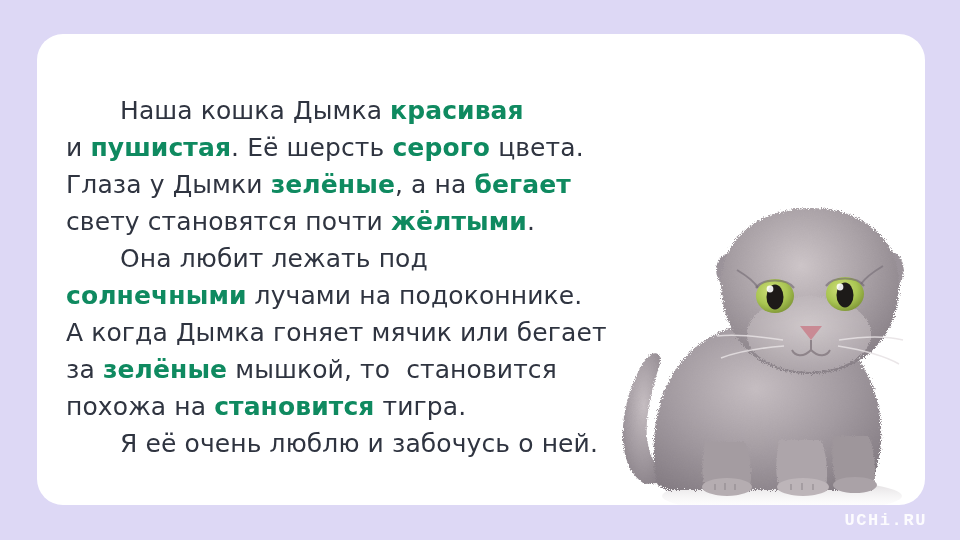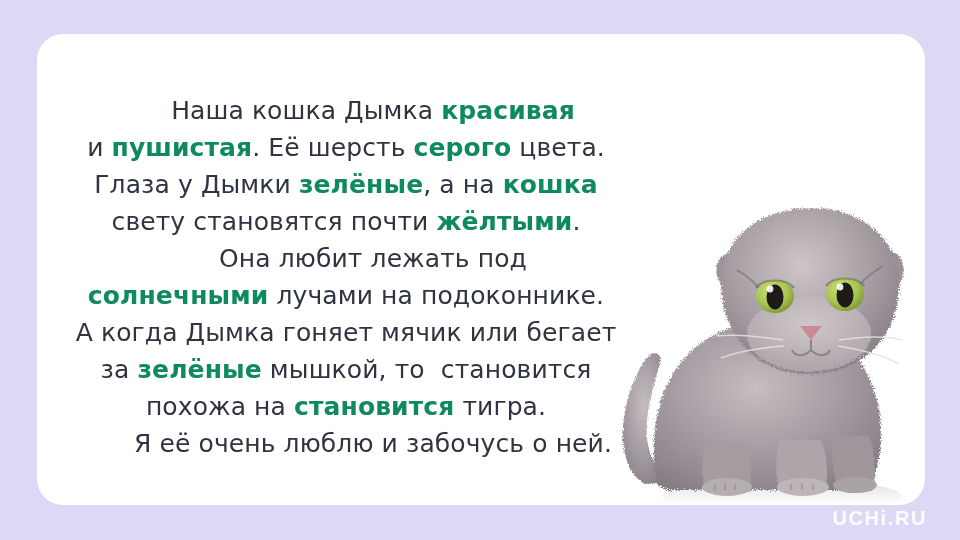--- a/index.html
+++ b/index.html
@@ -13,21 +13,20 @@
     overflow: hidden;
     background: #ddd8f5;
     font-family: "DejaVu Sans", "Liberation Sans", sans-serif;
   }
 
   #slide {
     position: relative;
     width: 960px;
     height: 540px;
     background: #ddd8f5;
-    text-align: center;
   }
 
   
   #card {
     position: absolute;
     left: 37px;
     top: 34px;
     width: 888px;
     height: 471px;
     background: #ffffff;
@@ -67,38 +66,38 @@
     width: 370px;
     height: 340px;
     pointer-events: none;
   }
 
   
   #watermark {
     position: absolute;
     right: 33px;
     bottom: 10px;
-    font-size: 20px;
+    font-size: 17px;
     font-weight: bold;
     letter-spacing: 1.6px;
     color: #ffffff;
     opacity: 0.92;
-    font-family: Liberation Sans, sans-serif;
+    font-family: Liberation Mono, monospace;
   }
 </style>
 </head>
 <body>
 
 <div id="slide">
 
   <div id="card">
 
     <div id="text-block"><p><span class="indent"></span><span>Наша кошка Дымка </span><span class="hl">красивая</span><span>
 и </span><span class="hl">пушистая</span><span>. Её шерсть </span><span class="hl">серого</span><span> цвета.
-Глаза у Дымки </span><span class="hl">зелёные</span><span>, а на </span><span class="hl">кошка</span><span>
+Глаза у Дымки </span><span class="hl">зелёные</span><span>, а на </span><span class="hl">бегает</span><span>
 свету становятся почти </span><span class="hl">жёлтыми</span><span>.</span></p><p><span class="indent"></span><span>Она любит лежать под
 </span><span class="hl">солнечными</span><span> лучами на подоконнике.
 А когда Дымка гоняет мячик или бегает
 за </span><span class="hl">зелёные</span><span> мышкой, то  становится
 похожа на </span><span class="hl">становится</span><span> тигра.</span></p><p><span class="indent"></span><span>Я её очень люблю и забочусь о ней.</span></p></div>
 
     <svg id="kitten" viewBox="0 0 370 340" xmlns="http://www.w3.org/2000/svg" aria-hidden="true">
       <defs>
         <radialGradient id="bodyGrad" cx="45%" cy="40%" r="72%">
           <stop offset="0%" stop-color="#c5bdc1"></stop>

